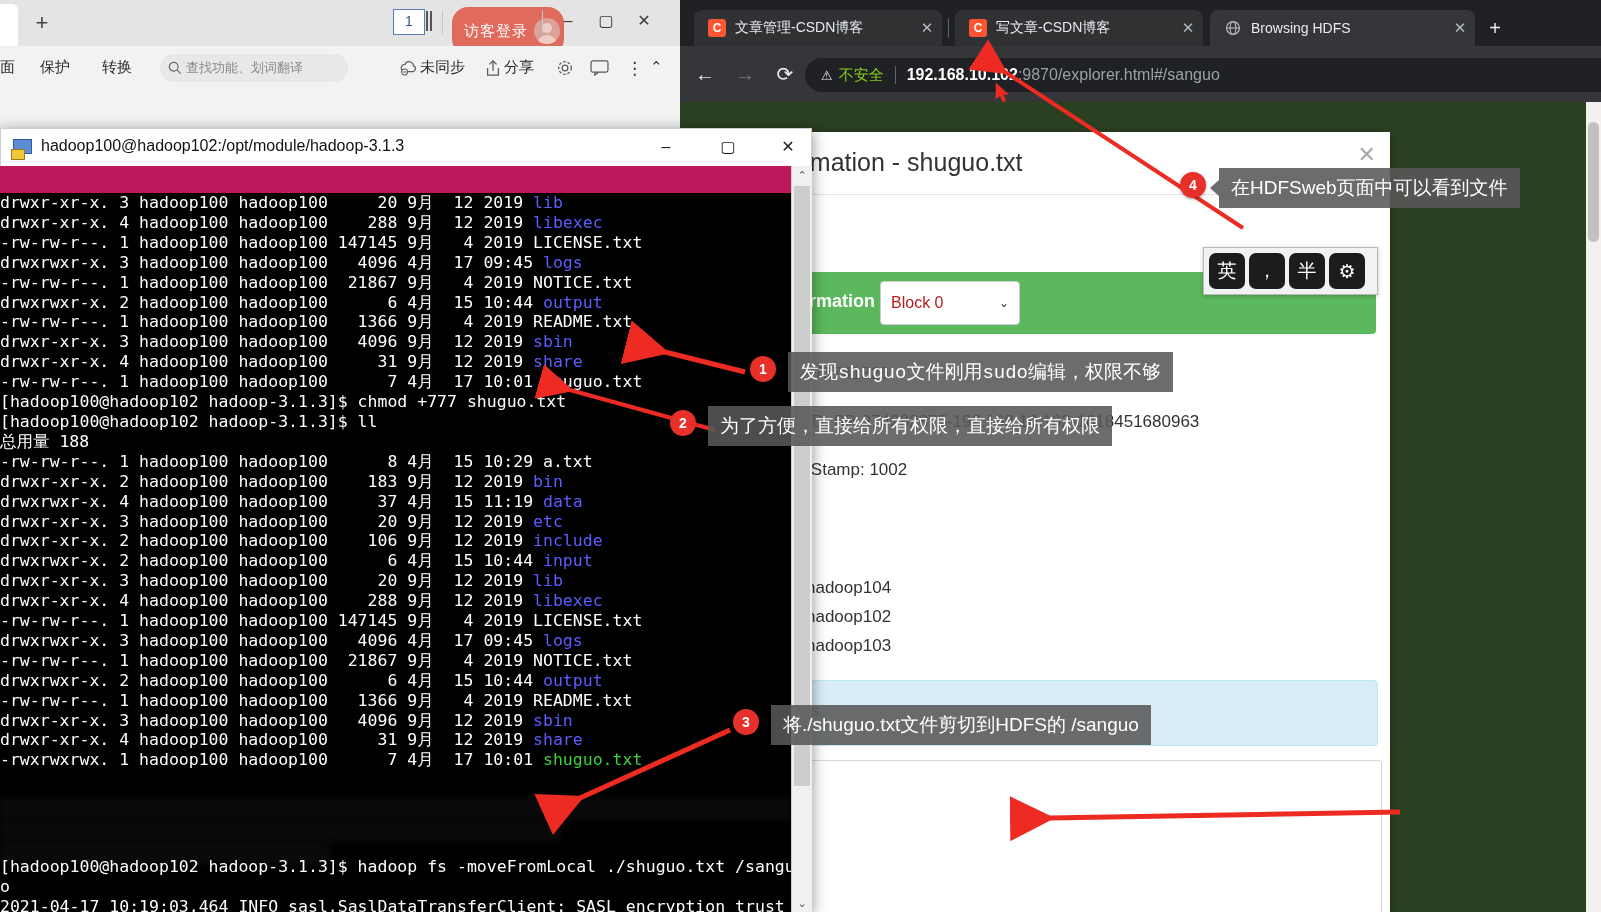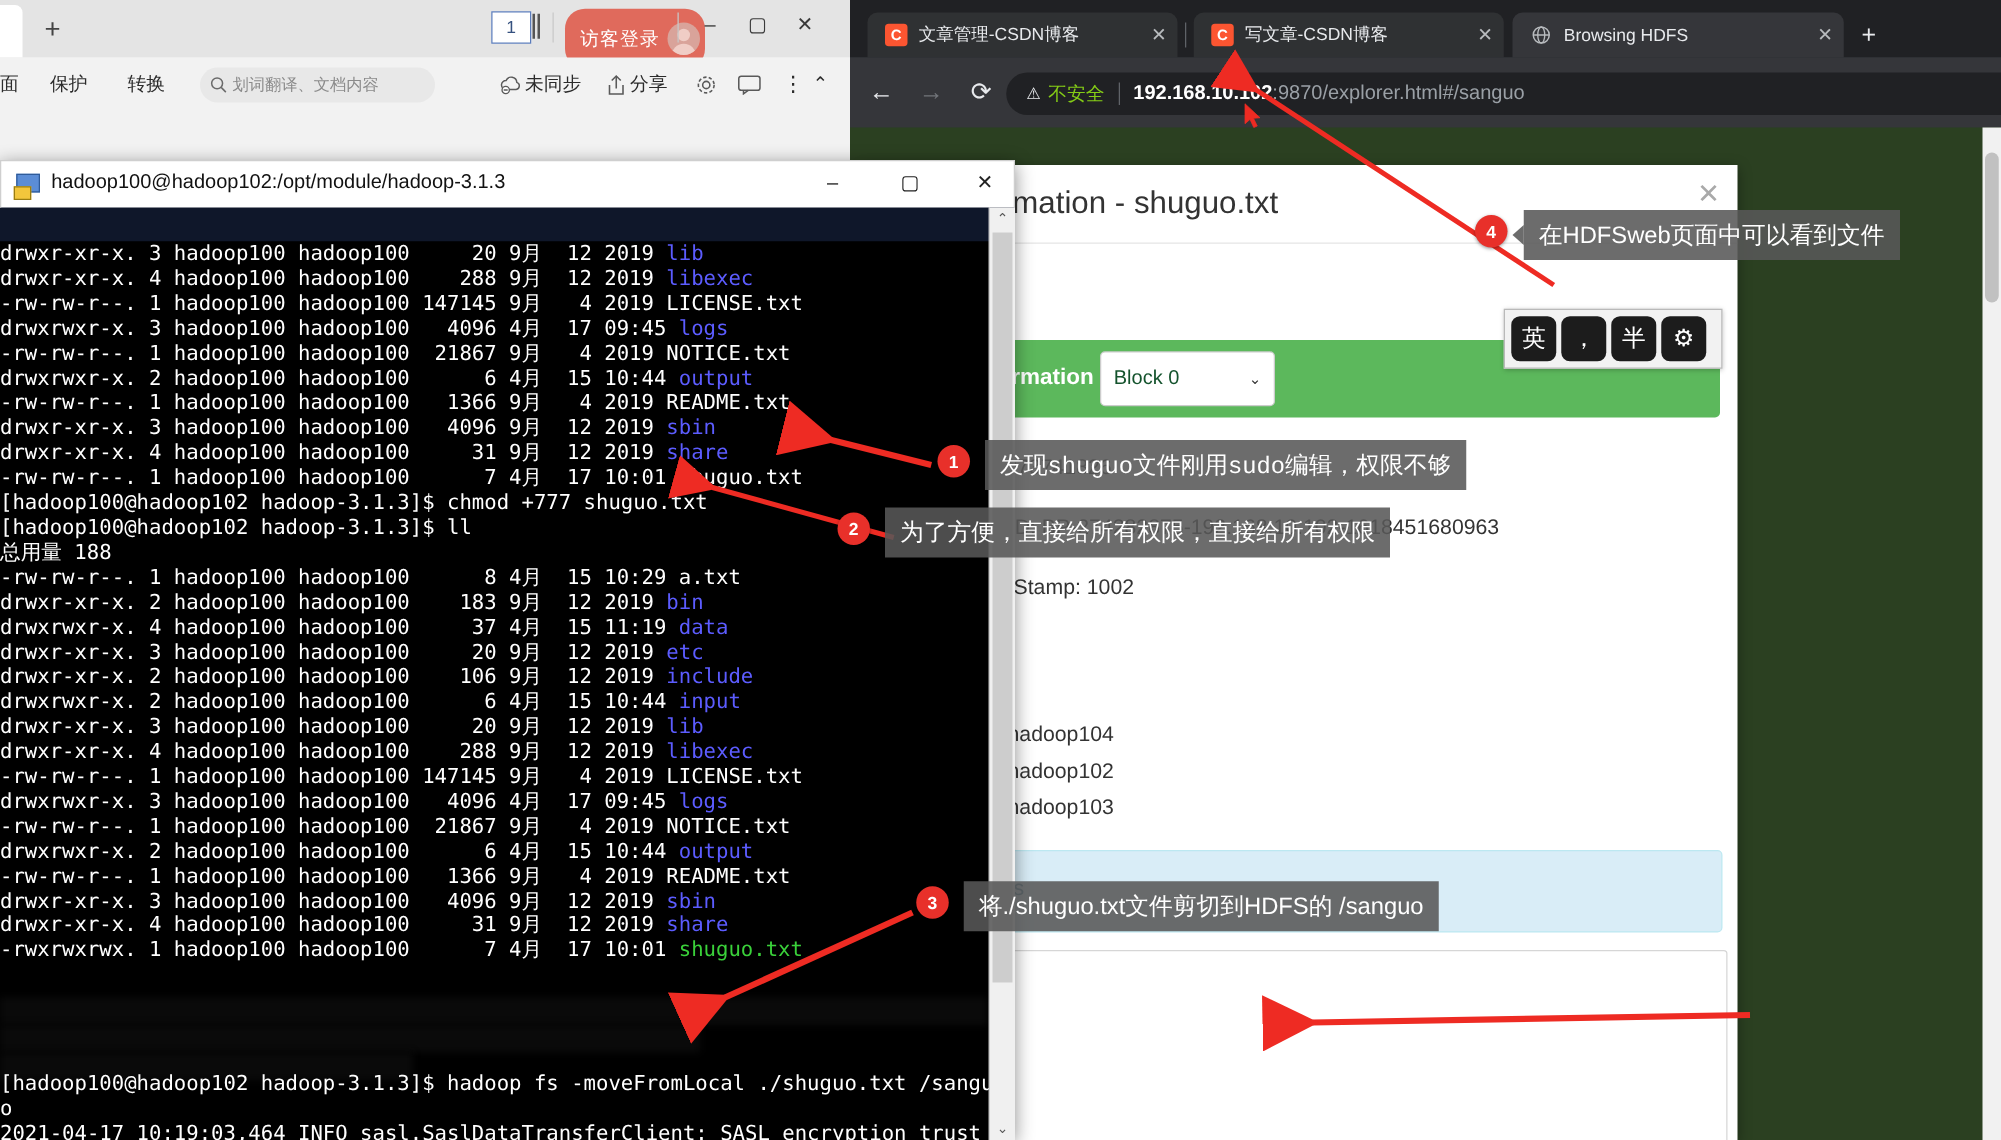--- a/index.html
+++ b/index.html
@@ -63,40 +63,40 @@
   #chrome-content{position:absolute;left:0;top:102px;width:921px;height:810px;background:#2b4021;}
   #hdfs-modal{position:absolute;left:10px;top:30px;width:700px;height:780px;background:#fff;box-shadow:0 2px 10px rgba(0,0,0,.35);overflow:hidden;}
   #modal-head{position:absolute;left:0;top:0;width:700px;height:62px;border-bottom:1px solid #e5e5e5;}
   #modal-title{position:absolute;left:24px;top:16px;font-size:25px;color:#333;font-weight:400;white-space:nowrap;}
   #modal-close{position:absolute;right:14px;top:10px;font-size:22px;color:#a9a9a9;cursor:pointer;}
   #modal-links{position:absolute;left:0;top:62px;width:700px;height:58px;border-bottom:1px solid #e9e9e9;}
   .mlink{position:absolute;top:16px;color:#337ab7;font-size:17px;cursor:pointer;white-space:nowrap;}
   #blockbar{position:absolute;left:14px;top:140px;width:672px;height:62px;background:#5cb85c;border-radius:4px;}
   #blockbar .btitle{position:absolute;left:18px;top:19px;color:#fff;font-size:18px;font-weight:bold;white-space:nowrap;}
   #blockselect{position:absolute;left:176px;top:9px;width:118px;height:42px;background:#fff;border:1px solid #ccc;border-radius:4px;display:flex;align-items:center;justify-content:space-between;padding:0 10px;cursor:pointer;}
-  #blockselect .bs-val{font-size:16px;color:#14532d;}
+  #blockselect .bs-val{font-size:16px;color:#b91c1c;}
   #blockselect .bs-caret{font-size:12px;color:#333;}
   .binfo{position:absolute;left:32px;font-size:17px;color:#333;white-space:nowrap;}
   #avail-list{position:absolute;left:62px;top:425px;}
   #avail-list li{font-size:17px;color:#333;line-height:29px;list-style:disc;margin-left:14px;}
   #panel-blue{position:absolute;left:14px;top:548px;width:672px;height:64px;background:#d9edf7;border:1px solid #bce8f1;border-radius:4px;}
   #panel-blue .ptxt{position:absolute;left:18px;top:20px;font-size:17px;color:#31708f;}
   #file-preview{position:absolute;left:30px;top:628px;width:660px;height:175px;background:#fff;border:1px solid #d6d6d6;border-radius:3px;}
   #file-preview .ptext{position:absolute;left:18px;top:14px;font-size:16px;color:#333;}
   #file-preview .squiggle{position:absolute;left:18px;top:35px;width:55px;height:4px;
      background-image:repeating-linear-gradient(135deg,#e23b2e 0 1.5px,transparent 1.5px 3px);}
   #page-scroll{position:absolute;right:0;top:102px;width:15px;height:810px;background:#f1f1f1;cursor:pointer;}
   #page-scroll .thumb{position:absolute;left:2px;top:20px;width:11px;height:120px;background:#c1c1c1;border-radius:6px;}
 
   
   #ime-bar{position:absolute;left:1203px;top:247px;width:175px;height:48px;background:#f2f2f2;border:1px solid #b9b9b9;display:flex;align-items:center;gap:4px;padding:0 5px;box-sizing:border-box;box-shadow:0 1px 4px rgba(0,0,0,.25);}
   .ime-key{width:36px;height:36px;border-radius:7px;background:#1c1c1c;color:#fff;display:flex;align-items:center;justify-content:center;font-size:19px;cursor:pointer;}
 
   
-  #term{position:absolute;left:0;top:128px;width:812px;height:784px;background:#0f172a;box-shadow:0 3px 14px rgba(0,0,0,.45);overflow:hidden;}
+  #term{position:absolute;left:0;top:128px;width:812px;height:784px;background:#be185d;box-shadow:0 3px 14px rgba(0,0,0,.45);overflow:hidden;}
   #term-title{position:absolute;left:0;top:0;width:812px;height:38px;background:#fff;border:1px solid #cfcfcf;border-bottom:none;box-sizing:border-box;}
   #term-ico{position:absolute;left:10px;top:8px;width:22px;height:22px;}
   #term-ico .mon{position:absolute;left:2px;top:2px;width:17px;height:13px;background:#5b8dd6;border:1px solid #2f5b99;}
   #term-ico .key{position:absolute;left:0px;top:12px;width:12px;height:9px;background:#f2c63c;border:1px solid #9a7d12;}
   #term-titletext{position:absolute;left:40px;top:8px;font-size:16px;color:#111;font-family:"Liberation Sans",sans-serif;white-space:nowrap;}
   .termcap{position:absolute;top:6px;width:34px;height:26px;text-align:center;line-height:24px;font-size:16px;color:#222;cursor:pointer;}
   #term-body{position:absolute;left:0;top:38px;width:812px;height:746px;background:#000;overflow:hidden;margin-top:27px;}
   #term-scroll{position:absolute;right:0;top:38px;width:20px;height:746px;background:#f0f0f0;border-left:1px solid #d0d0d0;cursor:pointer;}
   #term-scroll .sarrow{position:absolute;left:0;width:20px;height:18px;text-align:center;font-size:11px;color:#555;line-height:18px;}
   #term-scroll .sthumb{position:absolute;left:2px;width:16px;background:#cdcdcd;}
@@ -140,21 +140,21 @@
 
   <div id="wps-ribbon">
     <div class="rb-item" style="left:0px;">面</div>
     <div class="rb-item" style="left:40px;">保护</div>
     <div class="rb-item" style="left:102px;">转换</div>
     <div id="wps-search">
       <svg width="14" height="14" viewBox="0 0 16 16">
         <circle cx="6.5" cy="6.5" r="5" fill="none" stroke="#6b6b6b" stroke-width="1.4"></circle>
         <line x1="10.2" y1="10.2" x2="14.5" y2="14.5" stroke="#6b6b6b" stroke-width="1.4"></line>
       </svg>
-      <span class="ph">划词翻译、文档内容</span>
+      <span class="ph">查找功能、划词翻译</span>
     </div>
     <svg style="position:absolute;left:400px;top:14px;" width="18" height="16" viewBox="0 0 20 18">
       <path d="M5 13 a4 4 0 0 1 0.4 -8 a5 5 0 0 1 9.6 1.6 a3.3 3.3 0 0 1 -0.6 6.4 Z" fill="none" stroke="#5a5a5a" stroke-width="1.3"></path>
       <circle cx="5" cy="13.5" r="3.3" fill="#fff" stroke="#5a5a5a" stroke-width="1.2"></circle>
       <line x1="3.2" y1="13.5" x2="6.8" y2="13.5" stroke="#5a5a5a" stroke-width="1.3"></line>
     </svg>
     <div class="rb-item" style="left:420px;">未同步</div>
     <svg style="position:absolute;left:484px;top:13px;" width="18" height="18" viewBox="0 0 20 20">
       <path d="M10 2 L10 13" stroke="#5a5a5a" stroke-width="1.4" fill="none"></path>
       <path d="M6 6 L10 2 L14 6" stroke="#5a5a5a" stroke-width="1.4" fill="none"></path>

